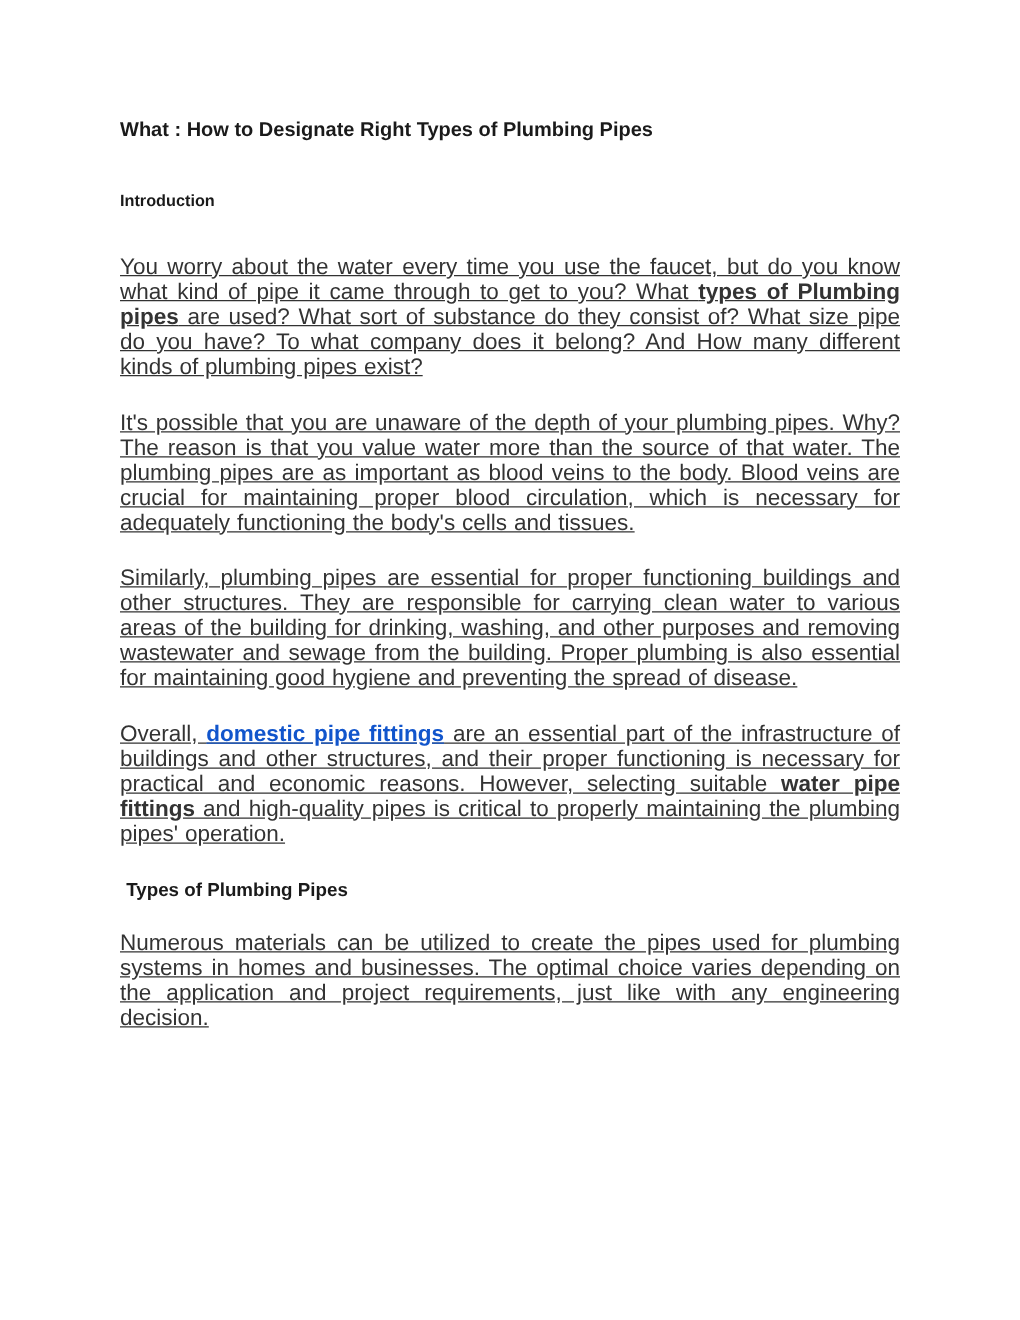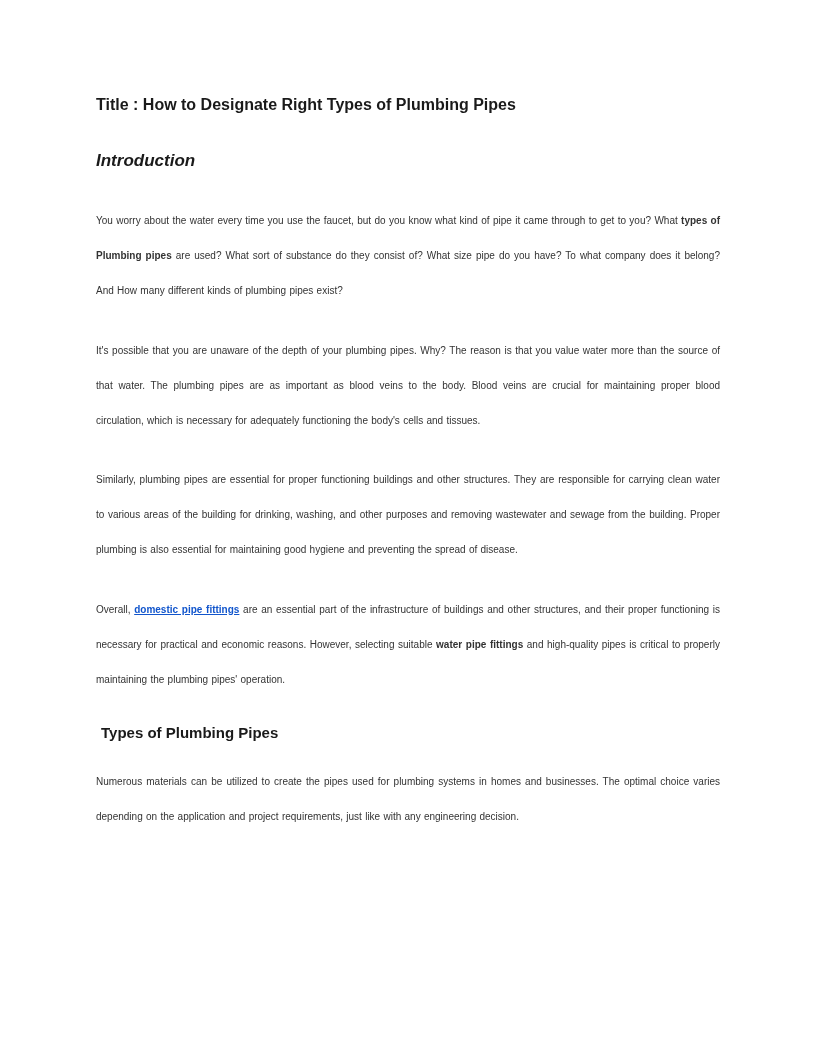--- a/index.html
+++ b/index.html
@@ -21,35 +21,35 @@
     overflow: hidden;
   }
   .doc-title {
     font-size: 16px;
     font-weight: 700;
     line-height: 21px;
     color: var(--heading-color);
     margin: 0 0 34px 0;
   }
   .section-heading {
-    font-size: 17px;
+    font-size: 13px;
     font-weight: 700;
     line-height: 24px;
     color: var(--heading-color);
     margin: 16px 0 30px 0;
-    font-style: italic;
   }
   .body-para {
-    font-size: 10px;
-    line-height: 35px;
+    font-size: 18px;
+    line-height: 20px;
     color: var(--text-color);
     text-align: justify;
     text-justify: inter-word;
     margin: 0 0 24.5px 0;
     word-spacing: 0.5px;
+    text-decoration: underline;
   }
   .body-para strong { font-weight: 700; color: var(--text-color); }
   .sub-heading {
     font-size: 15px;
     font-weight: 700;
     line-height: 24.4px;
     color: var(--heading-color);
     padding-left: 5px;
     margin: 19px 0 19px 0;
   }
@@ -58,21 +58,21 @@
     font-weight: 700;
     text-decoration: underline;
     cursor: pointer;
   }
 </style>
 </head>
 <body>
 
 <main class="page">
 
-  <h1 class="doc-title">Title : How to Designate Right Types of Plumbing Pipes</h1>
+  <h1 class="doc-title">What : How to Designate Right Types of Plumbing Pipes</h1>
 
   <h2 class="section-heading">Introduction</h2>
 
   <p class="body-para"><span>You worry about the water every time you use the faucet, but do you know what kind of pipe it came through to get to you? What </span><strong>types of Plumbing pipes</strong><span> are used? What sort of substance do they consist of? What size pipe do you have? To what company does it belong? And How many different kinds of plumbing pipes exist?</span></p>
 
   <p class="body-para"><span>It's possible that you are unaware of the depth of your plumbing pipes. Why? The reason is that you value water more than the source of that water. The plumbing pipes are as important as blood veins to the body. Blood veins are crucial for maintaining proper blood circulation, which is necessary for adequately functioning the body's cells and tissues.</span></p>
 
   <p class="body-para"><span>Similarly, plumbing pipes are essential for proper functioning buildings and other structures. They are responsible for carrying clean water to various areas of the building for drinking, washing, and other purposes and removing wastewater and sewage from the building. Proper plumbing is also essential for maintaining good hygiene and preventing the spread of disease.</span></p>
 
   <p class="body-para"><span>Overall, </span><a class="doc-link" href="#">domestic pipe fittings</a><span> are an essential part of the infrastructure of buildings and other structures, and their proper functioning is necessary for practical and economic reasons. However, selecting suitable </span><strong>water pipe fittings</strong><span> and high-quality pipes is critical to properly maintaining the plumbing pipes' operation.</span></p>

